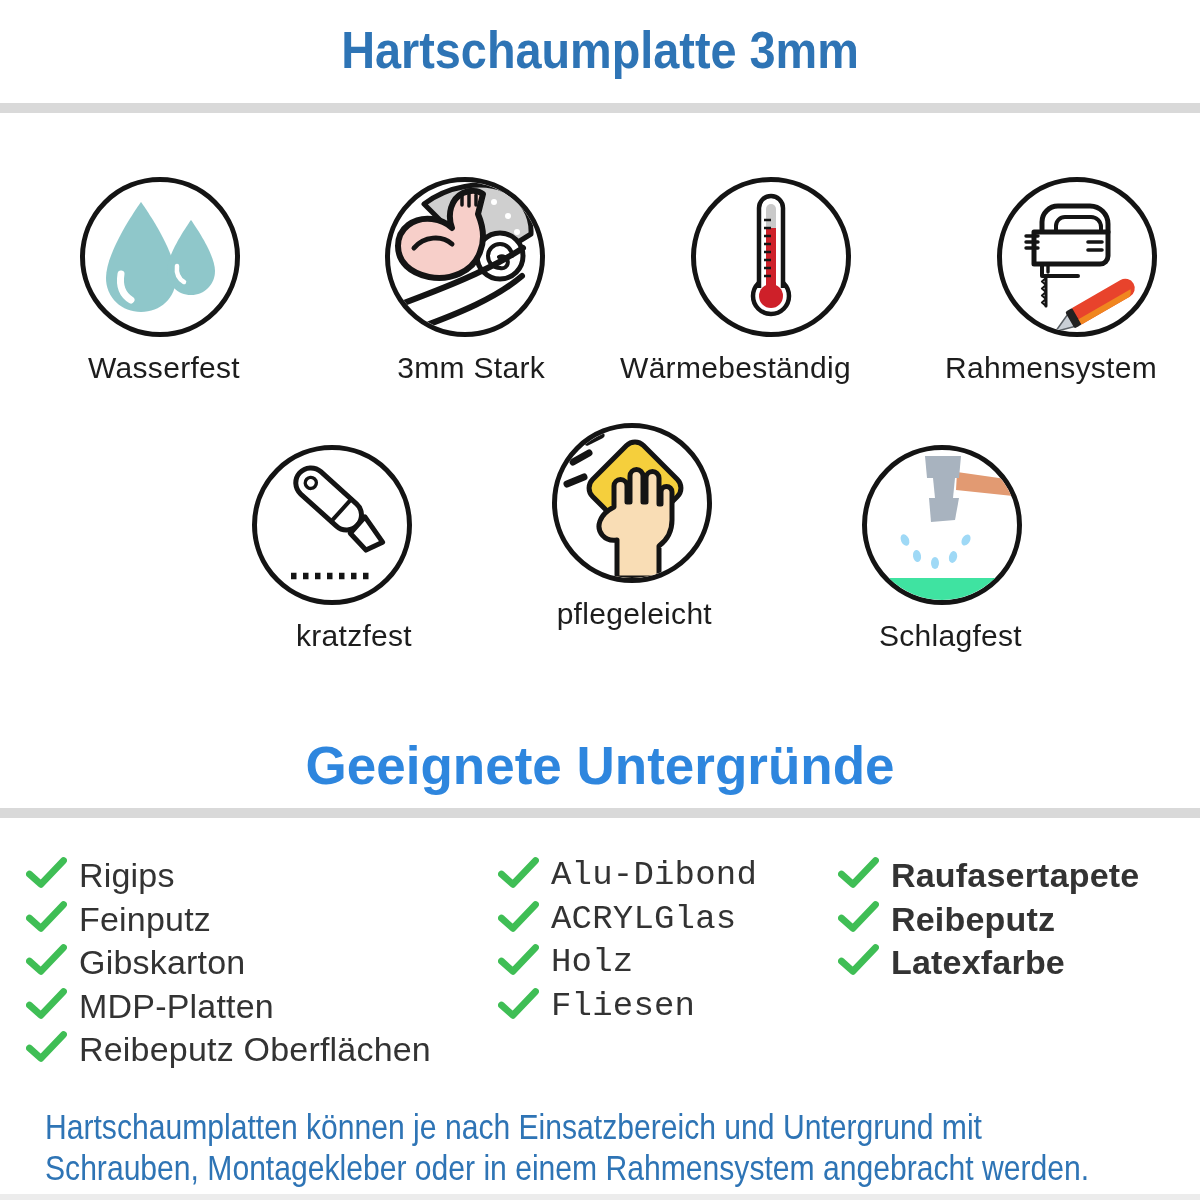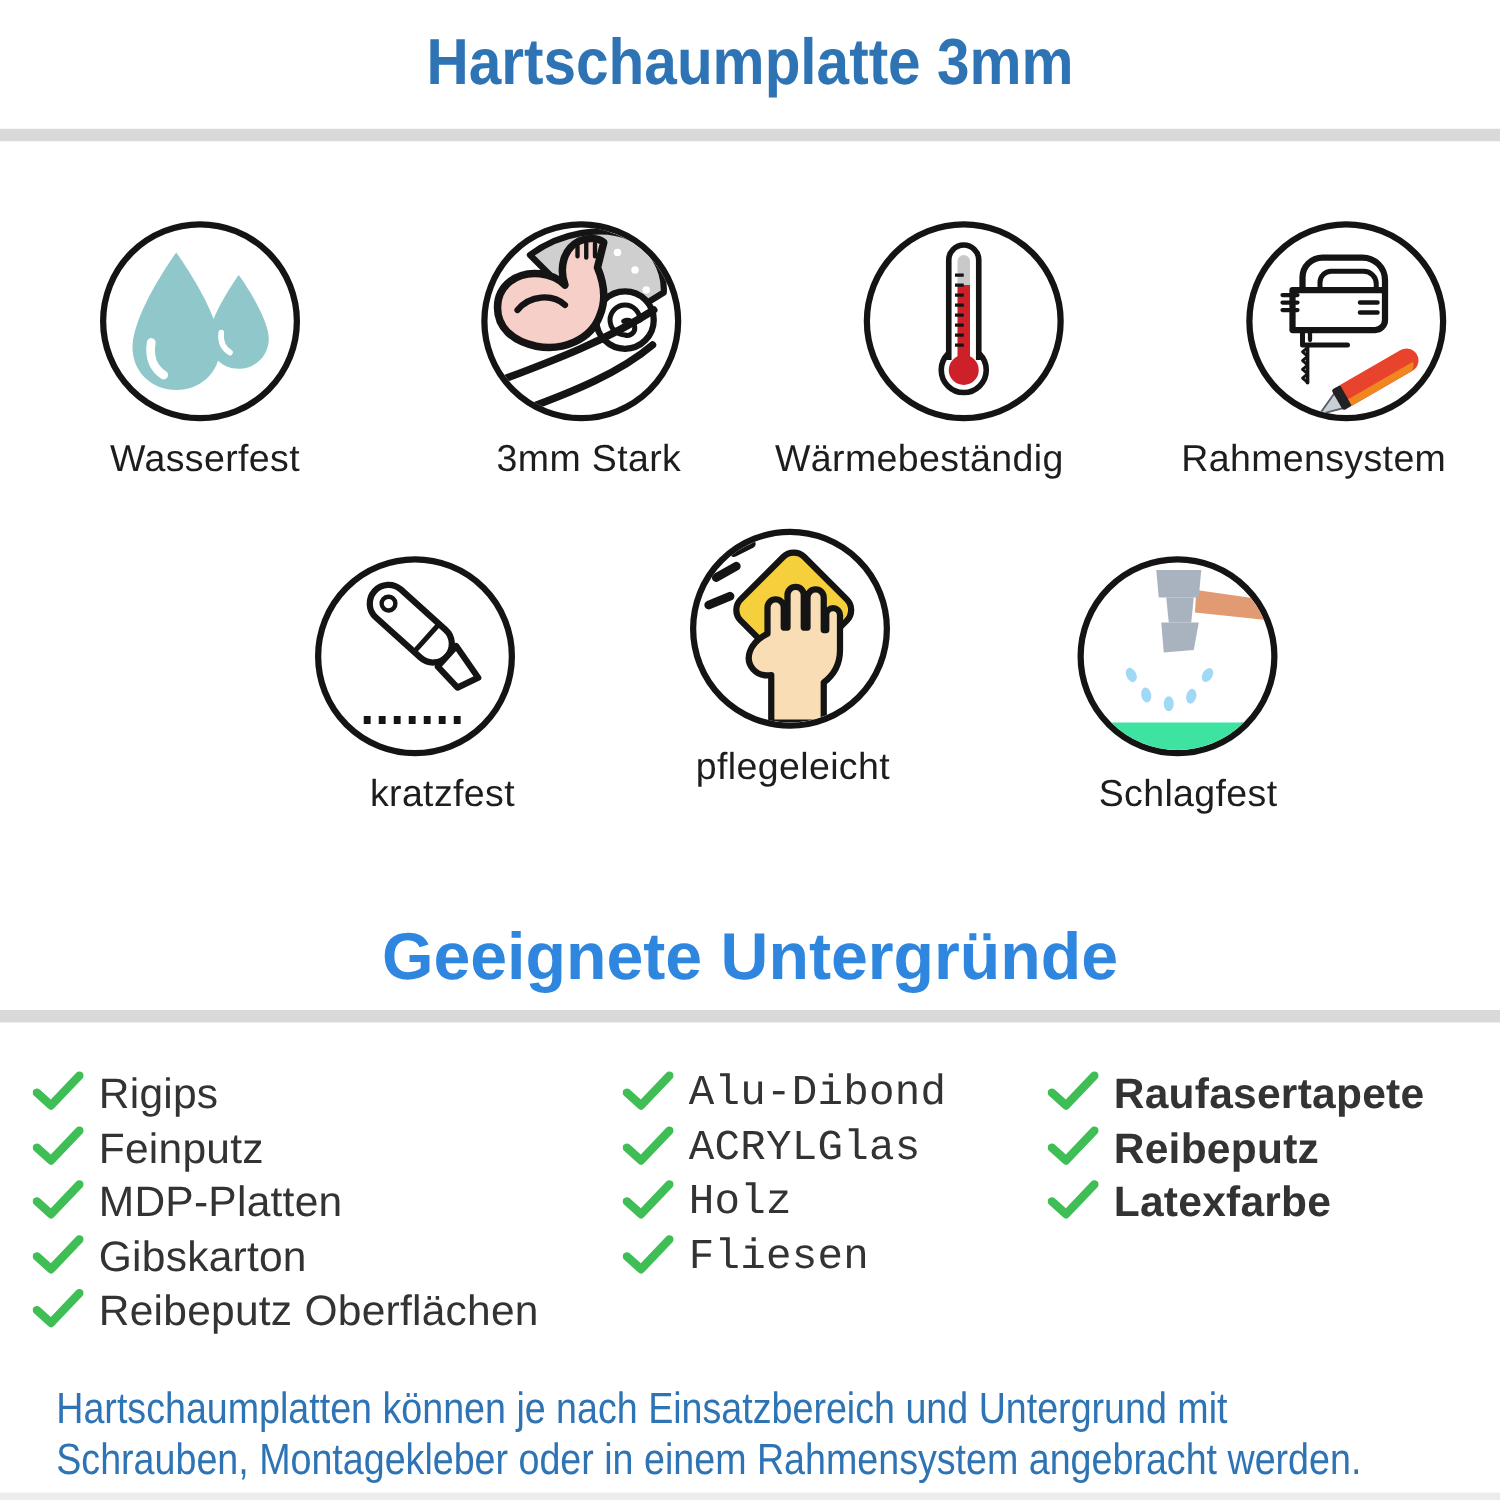--- a/index.html
+++ b/index.html
@@ -194,27 +194,27 @@
   <div class="sub-item">
     <svg class="check" viewBox="0 0 36 30">
         <path d="M3,16 L13,25 L33,4" fill="none" stroke="#3FBE55" stroke-width="6" stroke-linecap="round" stroke-linejoin="round"></path>
       </svg>
     <span>Feinputz</span>
   </div>
   <div class="sub-item">
     <svg class="check" viewBox="0 0 36 30">
         <path d="M3,16 L13,25 L33,4" fill="none" stroke="#3FBE55" stroke-width="6" stroke-linecap="round" stroke-linejoin="round"></path>
       </svg>
+    <span>Gibskarton</span>
+  </div>
+  <div class="sub-item">
+    <svg class="check" viewBox="0 0 36 30">
+        <path d="M3,16 L13,25 L33,4" fill="none" stroke="#3FBE55" stroke-width="6" stroke-linecap="round" stroke-linejoin="round"></path>
+      </svg>
     <span>MDP-Platten</span>
-  </div>
-  <div class="sub-item">
-    <svg class="check" viewBox="0 0 36 30">
-        <path d="M3,16 L13,25 L33,4" fill="none" stroke="#3FBE55" stroke-width="6" stroke-linecap="round" stroke-linejoin="round"></path>
-      </svg>
-    <span>Gibskarton</span>
   </div>
   <div class="sub-item">
     <svg class="check" viewBox="0 0 36 30">
         <path d="M3,16 L13,25 L33,4" fill="none" stroke="#3FBE55" stroke-width="6" stroke-linecap="round" stroke-linejoin="round"></path>
       </svg>
     <span>Reibeputz Oberflächen</span>
   </div>
 </div>
 
 <div class="abs sub-col col-2">

